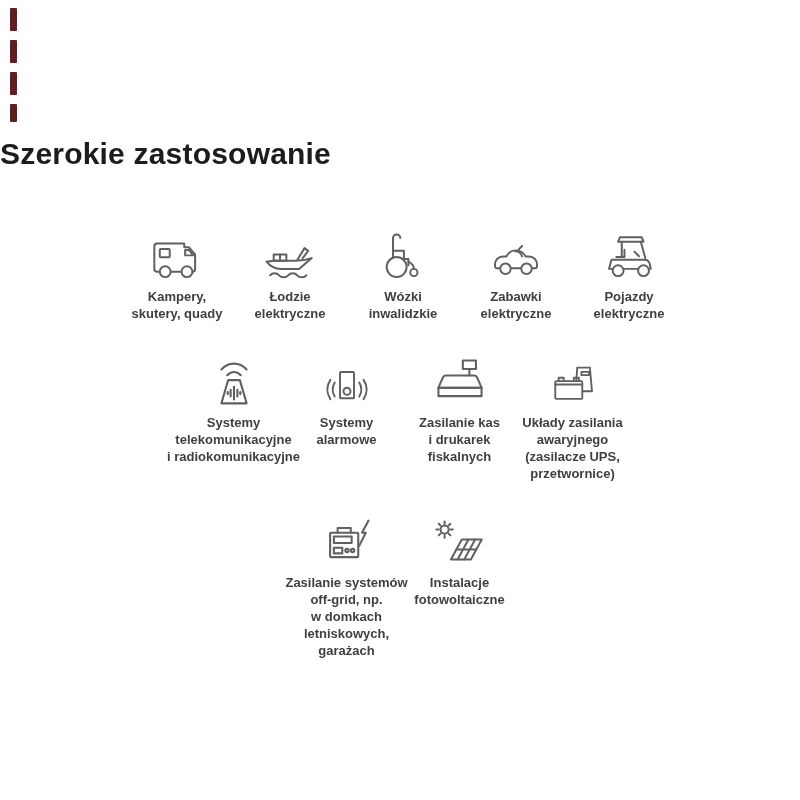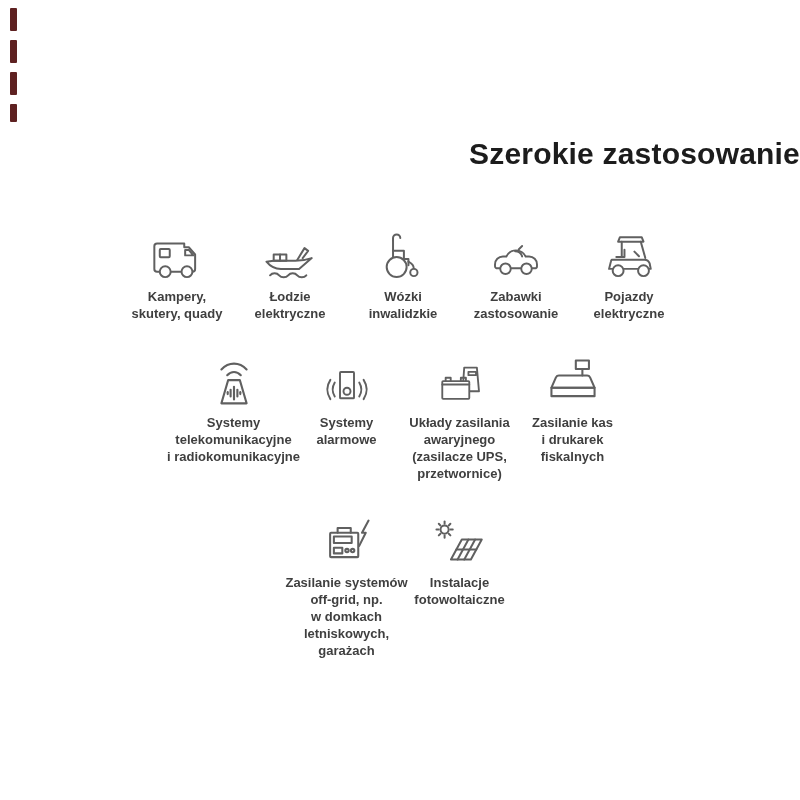--- a/index.html
+++ b/index.html
@@ -12,21 +12,21 @@
   }
   .edge-markers{position:absolute;left:10px;top:8px;}
   .edge-marker{width:7px;border-radius:1px;background:#5e2121;margin-bottom:9px;}
   .edge-marker.m1{height:23px;}
   .edge-marker.m2{height:23px;}
   .edge-marker.m3{height:23px;}
   .edge-marker.m4{height:18px;}
 
   .page-title{
     margin:136px 0 0 0;
-    text-align:right;
+    text-align:left;
     font-size:30px;
     line-height:36px;
     font-weight:bold;
     color:#1c1c1c;
     letter-spacing:.2px;
   }
 
   .grid{width:566px;margin:50px auto 0;transform:translateX(3px);}
   .row{display:flex;justify-content:center;}
   .row + .row{margin-top:26px;}
@@ -118,21 +118,21 @@
       <div class="icon-box">
         <svg width="62" height="56" viewBox="0 0 64 64" fill="none" stroke="currentColor" stroke-width="2.2" stroke-linecap="round" stroke-linejoin="round">
           <path d="M8 37 c0 -5 4 -9 9 -9 h4 c2 -4 6 -7 11 -7 c5 0 9 3 11 7 h4 c5 0 9 4 9 9 v2 c0 1.5 -1.2 2.5 -2.7 2.5 H10.7 C9.2 41.5 8 40.5 8 39 Z"></path>
           <path d="M31 22 c4 0 7 2 8 6"></path>
           <path d="M35 20 l4 -4"></path>
           <circle cx="20" cy="42" r="6" fill="#fff"></circle>
           <circle cx="44" cy="42" r="6" fill="#fff"></circle>
         </svg>
       </div>
       <div class="label">Zabawki
-zastosowanie</div>
+elektryczne</div>
     </div>
 
     <div class="cell">
       <div class="icon-box">
         <svg width="58" height="60" viewBox="0 0 64 64" fill="none" stroke="currentColor" stroke-width="2.2" stroke-linecap="round" stroke-linejoin="round">
           <path d="M22 9 H46 L48 14 H20 Z"></path>
           <line x1="24" y1="14" x2="24" y2="31"></line>
           <line x1="45" y1="14" x2="50" y2="32"></line>
           <path d="M18 31 h9 v-8"></path>
           <line x1="38" y1="25" x2="43" y2="30"></line>
@@ -178,47 +178,47 @@
           <path d="M51 25 c4.5 7 4.5 15 0 22"></path>
         </svg>
       </div>
       <div class="label">Systemy
 alarmowe</div>
     </div>
 
 
     <div class="cell">
       <div class="icon-box">
+        <svg width="60" height="62" viewBox="0 0 64 64" fill="none" stroke="currentColor" stroke-width="2.2" stroke-linecap="round" stroke-linejoin="round">
+          <rect x="35" y="8" width="14" height="9"></rect>
+          <line x1="42" y1="17" x2="42" y2="24"></line>
+          <path d="M17 24 h30 c1.4 0 2.6 .8 3.2 2 L55 37 H9 l4.8 -11 c.6 -1.2 1.8 -2 3.2 -2 Z"></path>
+          <rect x="9" y="37" width="46" height="9"></rect>
+        </svg>
+      </div>
+      <div class="label">Zasilanie kas
+i drukarek
+fiskalnych</div>
+    </div>
+
+    <div class="cell">
+      <div class="icon-box">
         <svg width="62" height="54" viewBox="0 0 64 64" fill="none" stroke="currentColor" stroke-width="2.2" stroke-linecap="round" stroke-linejoin="round">
           <path d="M37 9 h15 l2.5 28 H35 Z"></path>
           <rect x="42" y="14" width="9" height="4"></rect>
           <rect x="11" y="25" width="32" height="21" rx="1" fill="#fff"></rect>
           <line x1="11" y1="29" x2="43" y2="29"></line>
           <path d="M15 25 v-4 h6 v4"></path>
           <path d="M33 25 v-4 h6 v4"></path>
         </svg>
       </div>
       <div class="label">Układy zasilania
 awaryjnego
 (zasilacze UPS,
 przetwornice)</div>
-    </div>
-
-    <div class="cell">
-      <div class="icon-box">
-        <svg width="60" height="62" viewBox="0 0 64 64" fill="none" stroke="currentColor" stroke-width="2.2" stroke-linecap="round" stroke-linejoin="round">
-          <rect x="35" y="8" width="14" height="9"></rect>
-          <line x1="42" y1="17" x2="42" y2="24"></line>
-          <path d="M17 24 h30 c1.4 0 2.6 .8 3.2 2 L55 37 H9 l4.8 -11 c.6 -1.2 1.8 -2 3.2 -2 Z"></path>
-          <rect x="9" y="37" width="46" height="9"></rect>
-        </svg>
-      </div>
-      <div class="label">Zasilanie kas
-i drukarek
-fiskalnych</div>
     </div>
 
   </div>
 
   <div class="row">
 
 
     <div class="cell">
       <div class="icon-box">
         <svg width="62" height="60" viewBox="0 0 64 64" fill="none" stroke="currentColor" stroke-width="2.2" stroke-linecap="round" stroke-linejoin="round">

